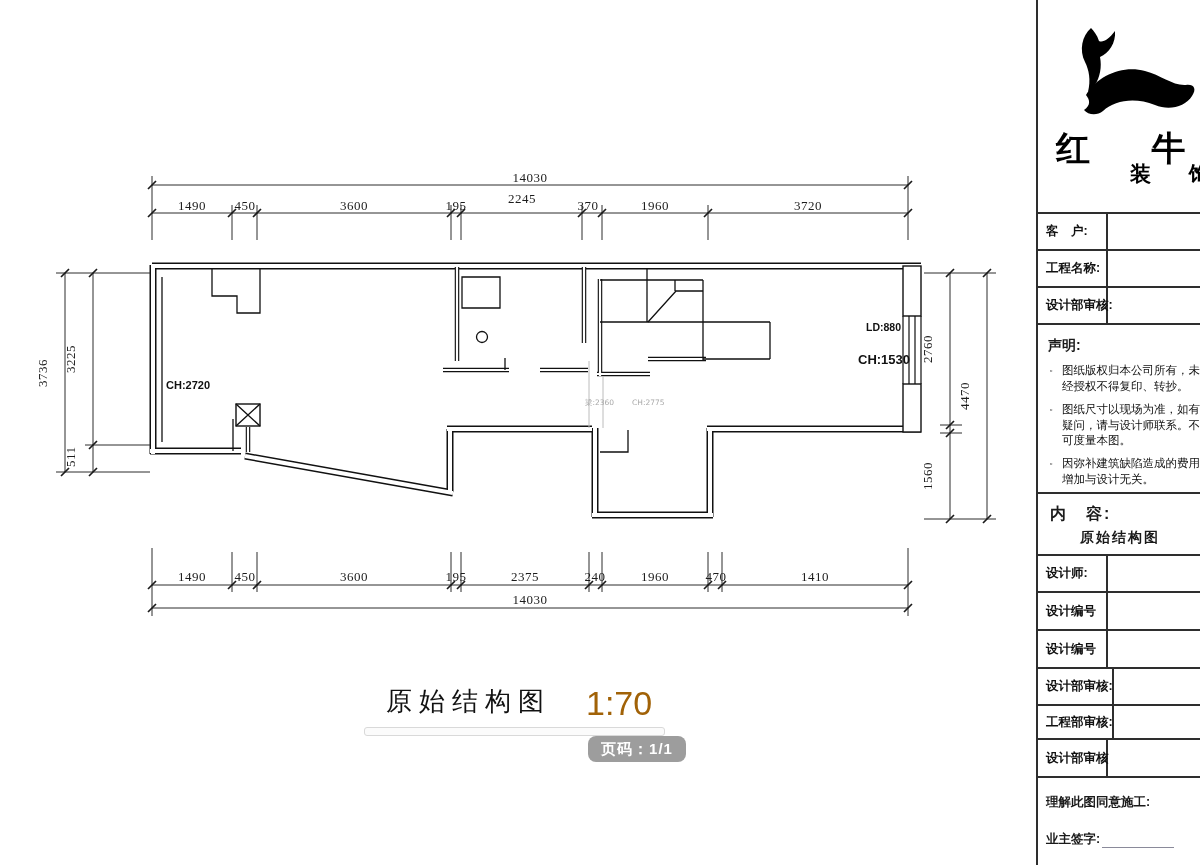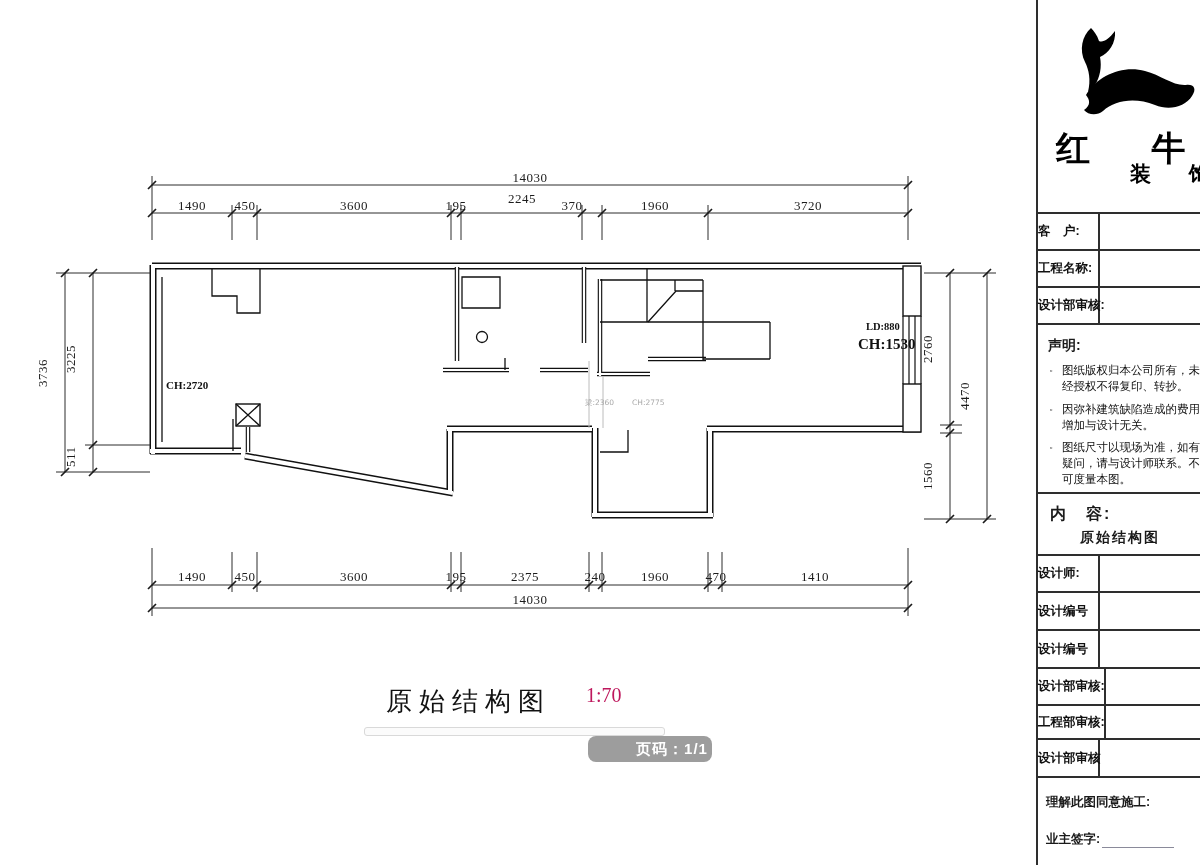--- a/index.html
+++ b/index.html
@@ -4,34 +4,34 @@
 <style>
   html,body{margin:0;padding:0;background:#ffffff;}
   #sheet{position:relative;width:1200px;height:865px;background:#fff;overflow:hidden;
          font-family:"Liberation Sans",sans-serif;color:#1a1a1a;}
   .abs{position:absolute;}
   
   .dim{position:absolute;font-family:"Liberation Serif",serif;font-size:13px;color:#1c1c1c;
        transform:translateX(-50%);white-space:nowrap;letter-spacing:0.5px;}
   .dimv{position:absolute;font-family:"Liberation Serif",serif;font-size:13px;color:#1c1c1c;
         transform:rotate(-90deg);transform-origin:left bottom;white-space:nowrap;letter-spacing:0.5px;height:15px;}
-  .roomlbl{position:absolute;font-family:Liberation Serif, serif;font-weight:700;font-size:11px;color:#111;white-space:nowrap;}
+  .roomlbl{position:absolute;font-family:Liberation Sans, sans-serif;font-weight:700;font-size:11px;color:#111;white-space:nowrap;}
   .faint{position:absolute;font-family:"DejaVu Sans",sans-serif;font-size:7.5px;color:#a8a8a8;white-space:nowrap;}
   .plan-title{position:absolute;font-family:"Liberation Serif",serif;font-size:26px;letter-spacing:7px;color:#111;}
-  .plan-scale{position:absolute;font-family:Liberation Serif, serif;font-size:20px;color:#be185d;}
+  .plan-scale{position:absolute;font-family:Liberation Sans, sans-serif;font-size:34px;color:#a16207;}
   .title-bar{position:absolute;left:364px;top:727px;width:299px;height:7px;background:#fbfbfb;
              border:1px solid #d9d9d9;border-radius:3px;}
-  .page-badge{position:absolute;left:588px;top:736px;width:80px;height:26px;background:#9d9d9d;border-radius:8px;
+  .page-badge{position:absolute;left:588px;top:736px;width:98px;height:26px;background:#9d9d9d;border-radius:8px;
               color:#fff;font-size:15px;font-weight:700;display:flex;align-items:center;justify-content:center;
-              letter-spacing:1px;padding-left:44px;}
+              letter-spacing:1px;}
   
   .panel{position:absolute;left:1036px;top:0;width:164px;height:865px;border-left:2px solid #2e2e2e;}
   .prow{position:absolute;left:0;width:100%;border-top:2px solid #2e2e2e;box-sizing:border-box;display:flex;}
   .plabel{width:60px;min-width:60px;border-right:2px solid #2e2e2e;display:flex;align-items:center;
-          padding-left:0;font-size:12.5px;font-weight:600;color:#111;white-space:nowrap;}
+          padding-left:8px;font-size:12.5px;font-weight:600;color:#111;white-space:nowrap;}
   .pvalue{flex:1;}
   .pblock{position:absolute;left:0;width:100%;border-top:2px solid #2e2e2e;box-sizing:border-box;}
   .stmt-title{font-size:14px;font-weight:700;margin:12px 0 8px 10px;}
   .stmt-item{position:relative;font-size:11.5px;font-weight:500;line-height:1.38;color:#111;
              margin:0 2px 7px 24px;}
   .stmt-item::before{content:"。";position:absolute;left:-13px;top:-2px;font-size:10px;color:#333;}
   .content-label{font-size:16px;font-weight:700;letter-spacing:2px;margin:10px 0 4px 12px;}
   .content-value{font-size:14px;font-weight:600;text-align:center;letter-spacing:2px;}
   .agree1{font-size:12.5px;font-weight:600;margin:16px 0 0 8px;}
   .agree2{font-size:12.5px;font-weight:600;margin:20px 0 0 8px;display:flex;align-items:flex-end;}
@@ -99,21 +99,21 @@
       M61,277L69,269 M61,476L69,468 M89,277L97,269 M89,449L97,441 M89,476L97,468
       M946,277L954,269 M946,429L954,421 M946,437L954,429 M946,523L954,515 M983,277L991,269 M983,523L991,515"></path>
   </svg>
 
   <span class="dim" style="left:530px;top:170px">14030</span>
   <span class="dim" style="left:192px;top:198px">1490</span>
   <span class="dim" style="left:245px;top:198px">450</span>
   <span class="dim" style="left:354px;top:198px">3600</span>
   <span class="dim" style="left:456px;top:198px">195</span>
   <span class="dim" style="left:522px;top:191px">2245</span>
-  <span class="dim" style="left:572px;top:198px">370</span>
+  <span class="dim" style="left:588px;top:198px">370</span>
   <span class="dim" style="left:655px;top:198px">1960</span>
   <span class="dim" style="left:808px;top:198px">3720</span>
 
   <span class="dim" style="left:192px;top:569px">1490</span>
   <span class="dim" style="left:245px;top:569px">450</span>
   <span class="dim" style="left:354px;top:569px">3600</span>
   <span class="dim" style="left:456px;top:569px">195</span>
   <span class="dim" style="left:525px;top:569px">2375</span>
   <span class="dim" style="left:595px;top:569px">240</span>
   <span class="dim" style="left:655px;top:569px">1960</span>
@@ -123,21 +123,21 @@
 
   <span class="dimv" style="left:50px;top:372px">3736</span>
   <span class="dimv" style="left:78px;top:358px">3225</span>
   <span class="dimv" style="left:78px;top:452px">511</span>
   <span class="dimv" style="left:935px;top:348px">2760</span>
   <span class="dimv" style="left:972px;top:395px">4470</span>
   <span class="dimv" style="left:935px;top:475px">1560</span>
 
   <span class="roomlbl" style="left:166px;top:379px">CH:2720</span>
   <span class="roomlbl" style="left:866px;top:321px;font-size:10.5px">LD:880</span>
-  <span class="roomlbl" style="left:858px;top:336px;font-size:15px">CH:1530</span>
+  <span class="roomlbl" style="left:858px;top:352px;font-size:13px">CH:1530</span>
   <span class="faint" style="left:585px;top:398px">梁:2360</span>
   <span class="faint" style="left:632px;top:398px">CH:2775</span>
 
   <div class="plan-title" style="left:386px;top:684px">原始结构图</div>
   <div class="plan-scale" style="left:586px;top:684px">1:70</div>
   <div class="title-bar"></div>
   <div class="page-badge">页码：1/1</div>
 
   <div class="panel">
 
@@ -164,22 +164,22 @@
       <div class="pvalue"></div>
     </div>
     <div class="prow" style="top:286px;height:37px">
       <div class="plabel">设计部审核:</div>
       <div class="pvalue"></div>
     </div>
 
     <div class="pblock" style="top:323px;height:169px">
       <div class="stmt-title">声明:</div>
       <div class="stmt-item">图纸版权归本公司所有，未经授权不得复印、转抄。</div>
+      <div class="stmt-item">图纸尺寸以现场为准，如有疑问，请与设计师联系。不可度量本图。</div>
       <div class="stmt-item">因弥补建筑缺陷造成的费用增加与设计无关。</div>
-      <div class="stmt-item">图纸尺寸以现场为准，如有疑问，请与设计师联系。不可度量本图。</div>
     </div>
 
     <div class="pblock" style="top:492px;height:62px">
       <div class="content-label">内　容:</div>
       <div class="content-value">原始结构图</div>
     </div>
 
     <div class="prow" style="top:554px;height:37px">
       <div class="plabel">设计师:</div>
       <div class="pvalue"></div>

